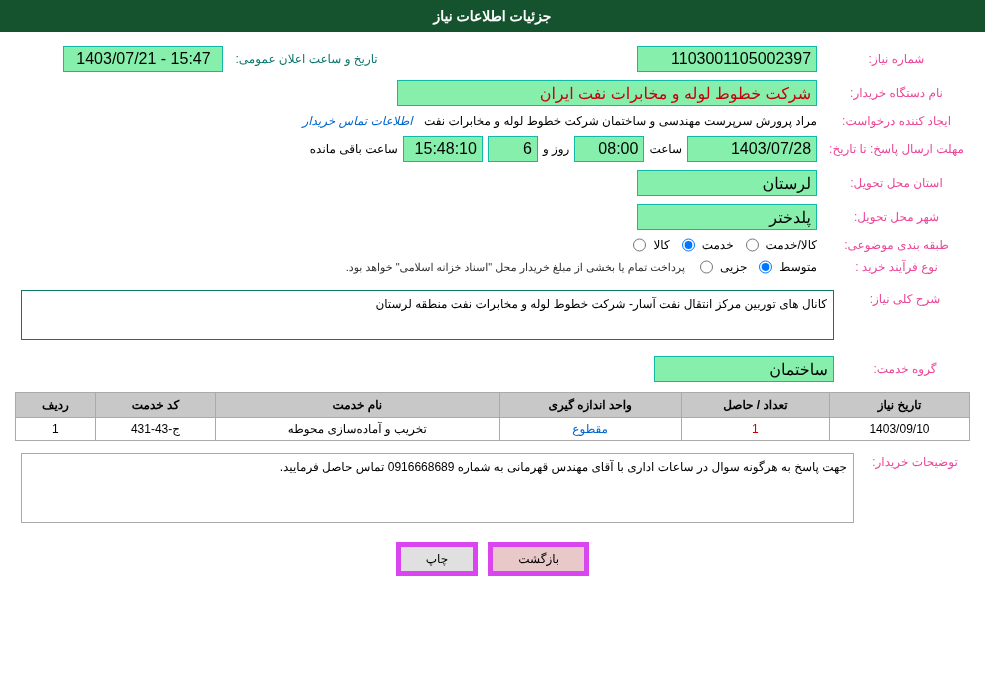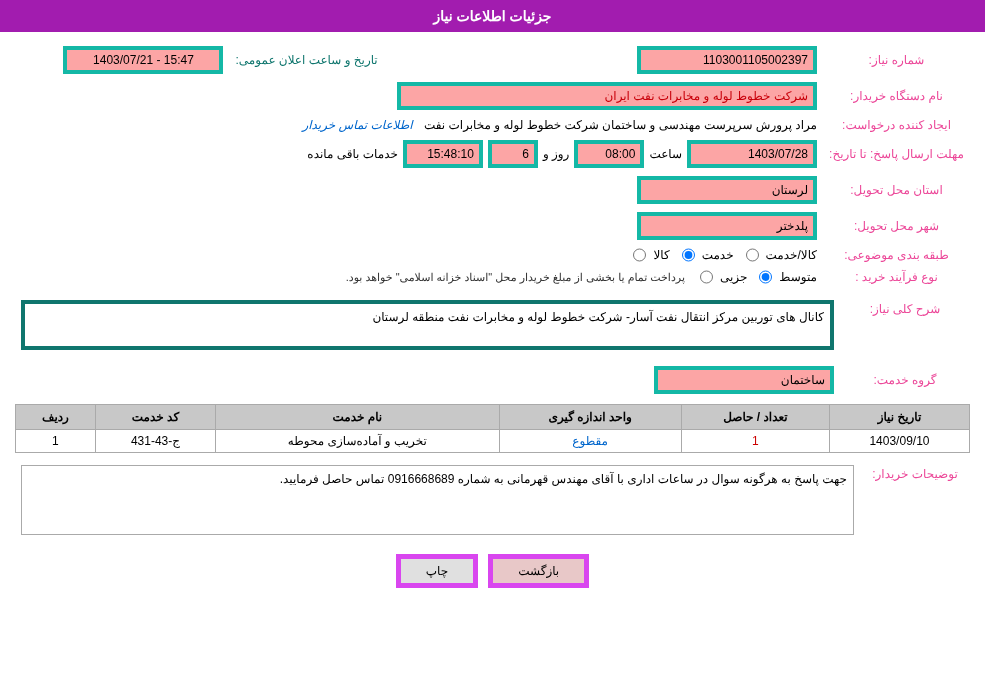--- a/index.html
+++ b/index.html
@@ -11,21 +11,21 @@
       min-height: 691px;
     }
     .page-wrapper {
       max-width: 985px;
       margin: 0 auto;
       background: #fff;
       min-height: 691px;
       padding-bottom: 20px;
     }
     .header-bar {
-      background: #a21caf;
+      background: #14532d;
       color: #fff;
       text-align: center;
       padding: 8px 0;
       font-size: 14px;
       font-weight: bold;
     }
     .main-content {
       padding: 10px 15px;
     }
     .info-table {
@@ -42,24 +42,24 @@
       color: #ec4899;
       font-weight: normal;
       white-space: nowrap;
       text-align: center;
       width: 130px;
     }
     .value-cell {
       text-align: right;
     }
     .input-field {
-      border: 4px solid #14b8a6;
-      background: #fca5a5;
+      border: 1px solid #14b8a6;
+      background: #86efac;
       padding: 3px 5px;
-      font-size: 12px;
+      font-size: 16px;
       font-family: Tahoma, Arial, sans-serif;
       direction: rtl;
     }
     .input-medium { width: 180px; }
     .input-date { width: 130px; }
     .input-time { width: 70px; }
     .input-days { width: 50px; }
     .input-remaining { width: 80px; }
     .link-style { color: #0066cc; text-decoration: none; font-style: italic; }
     .section-header {
@@ -67,21 +67,21 @@
       font-weight: bold;
       text-align: center;
       padding: 5px;
       margin: 8px 0 5px 0;
       font-size: 13px;
       border: 1px solid #bbb;
     }
     .radio-group { display: inline-flex; gap: 12px; align-items: center; direction: rtl; }
     .radio-item { display: flex; gap: 7px; }
     .shrh-box {
-      border: 4px solid #0f766e;
+      border: 1px solid #0f766e;
       padding: 6px;
       min-height: 50px;
       text-align: right;
       direction: rtl;
       font-size: 12px;
       background: #fff;
       width: 100%;
     }
     .services-table {
       width: 100%;
@@ -179,21 +179,21 @@
       <tr>
         <td class="label-cell">مهلت ارسال پاسخ: تا تاریخ:</td>
         <td class="value-cell" colspan="4">
           <div class="row-flex">
             <input class="input-field input-date" type="text" readonly="" value="1403/07/28" style="">
             <span>ساعت</span>
             <input class="input-field input-time" type="text" readonly="" value="08:00" style="">
             <span>روز و</span>
             <input class="input-field input-days" type="text" readonly="" value="6" style="">
             <input class="input-field input-remaining" type="text" readonly="" value="15:48:10" style="">
-            <span>خدمات باقی مانده</span>
+            <span>ساعت باقی مانده</span>
           </div>
         </td>
       </tr>
 
       <tr>
         <td class="label-cell">استان محل تحویل:</td>
         <td class="value-cell" colspan="4">
           <input class="input-field" type="text" readonly="" style="width: 180px;" value="لرستان">
         </td>
       </tr>

